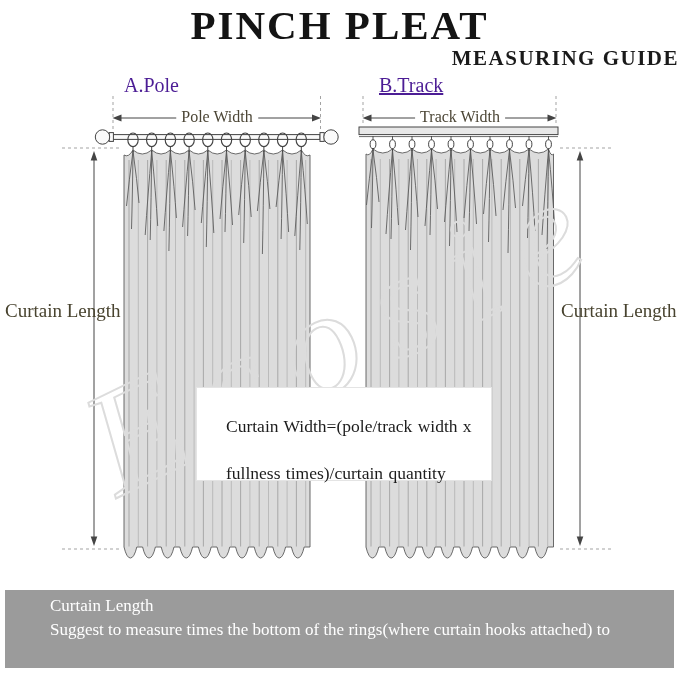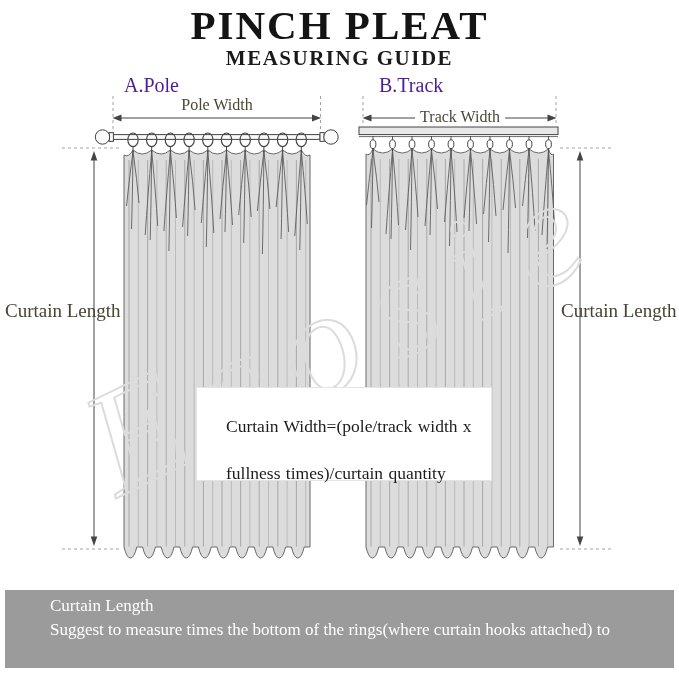--- a/index.html
+++ b/index.html
@@ -7,30 +7,30 @@
     position:relative;width:679px;height:675px;background:#ffffff;
     overflow:hidden;font-family:"Liberation Serif",serif;
   }
   .abs{position:absolute;}
   
   #title{
     left:0;right:0;top:1px;text-align:center;font-size:41px;font-weight:bold;
     letter-spacing:2px;color:#141414;
   }
   #subtitle{
-    left:0;right:0;top:46px;text-align:center;font-size:21px;font-weight:bold;
+    left:0;right:0;top:46px;text-align:right;font-size:21px;font-weight:bold;
     letter-spacing:1.5px;color:#1a1a1a;
   }
   
   .sec-label{font-size:20px;color:#4c1d95;}
   #label-a{left:124px;top:74px;}
-  #label-b{left:379px;top:74px;}
+  #label-b{left:379px;top:74px;text-decoration:underline;}
   
   .m-label{font-size:16px;color:#4c4636;background:#ffffff;padding:0 5px;white-space:nowrap;}
-  #pole-width-label{left:217px;top:96px;transform:translateX(-50%);text-align:center;}
+  #pole-width-label{left:217px;top:108px;transform:translateX(-50%);text-align:center;}
   #track-width-label{left:460px;top:108px;transform:translateX(-50%);}
   .len-label{font-size:19px;color:#48432f;white-space:nowrap;}
   #len-label-left{left:5px;top:300px;}
   #len-label-right{left:561px;top:300px;}
   
   #watermark{
     left:25px;top:125px;width:640px;height:410px;display:flex;align-items:center;
     justify-content:center;pointer-events:none;z-index:3;
   }
   #watermark span{

